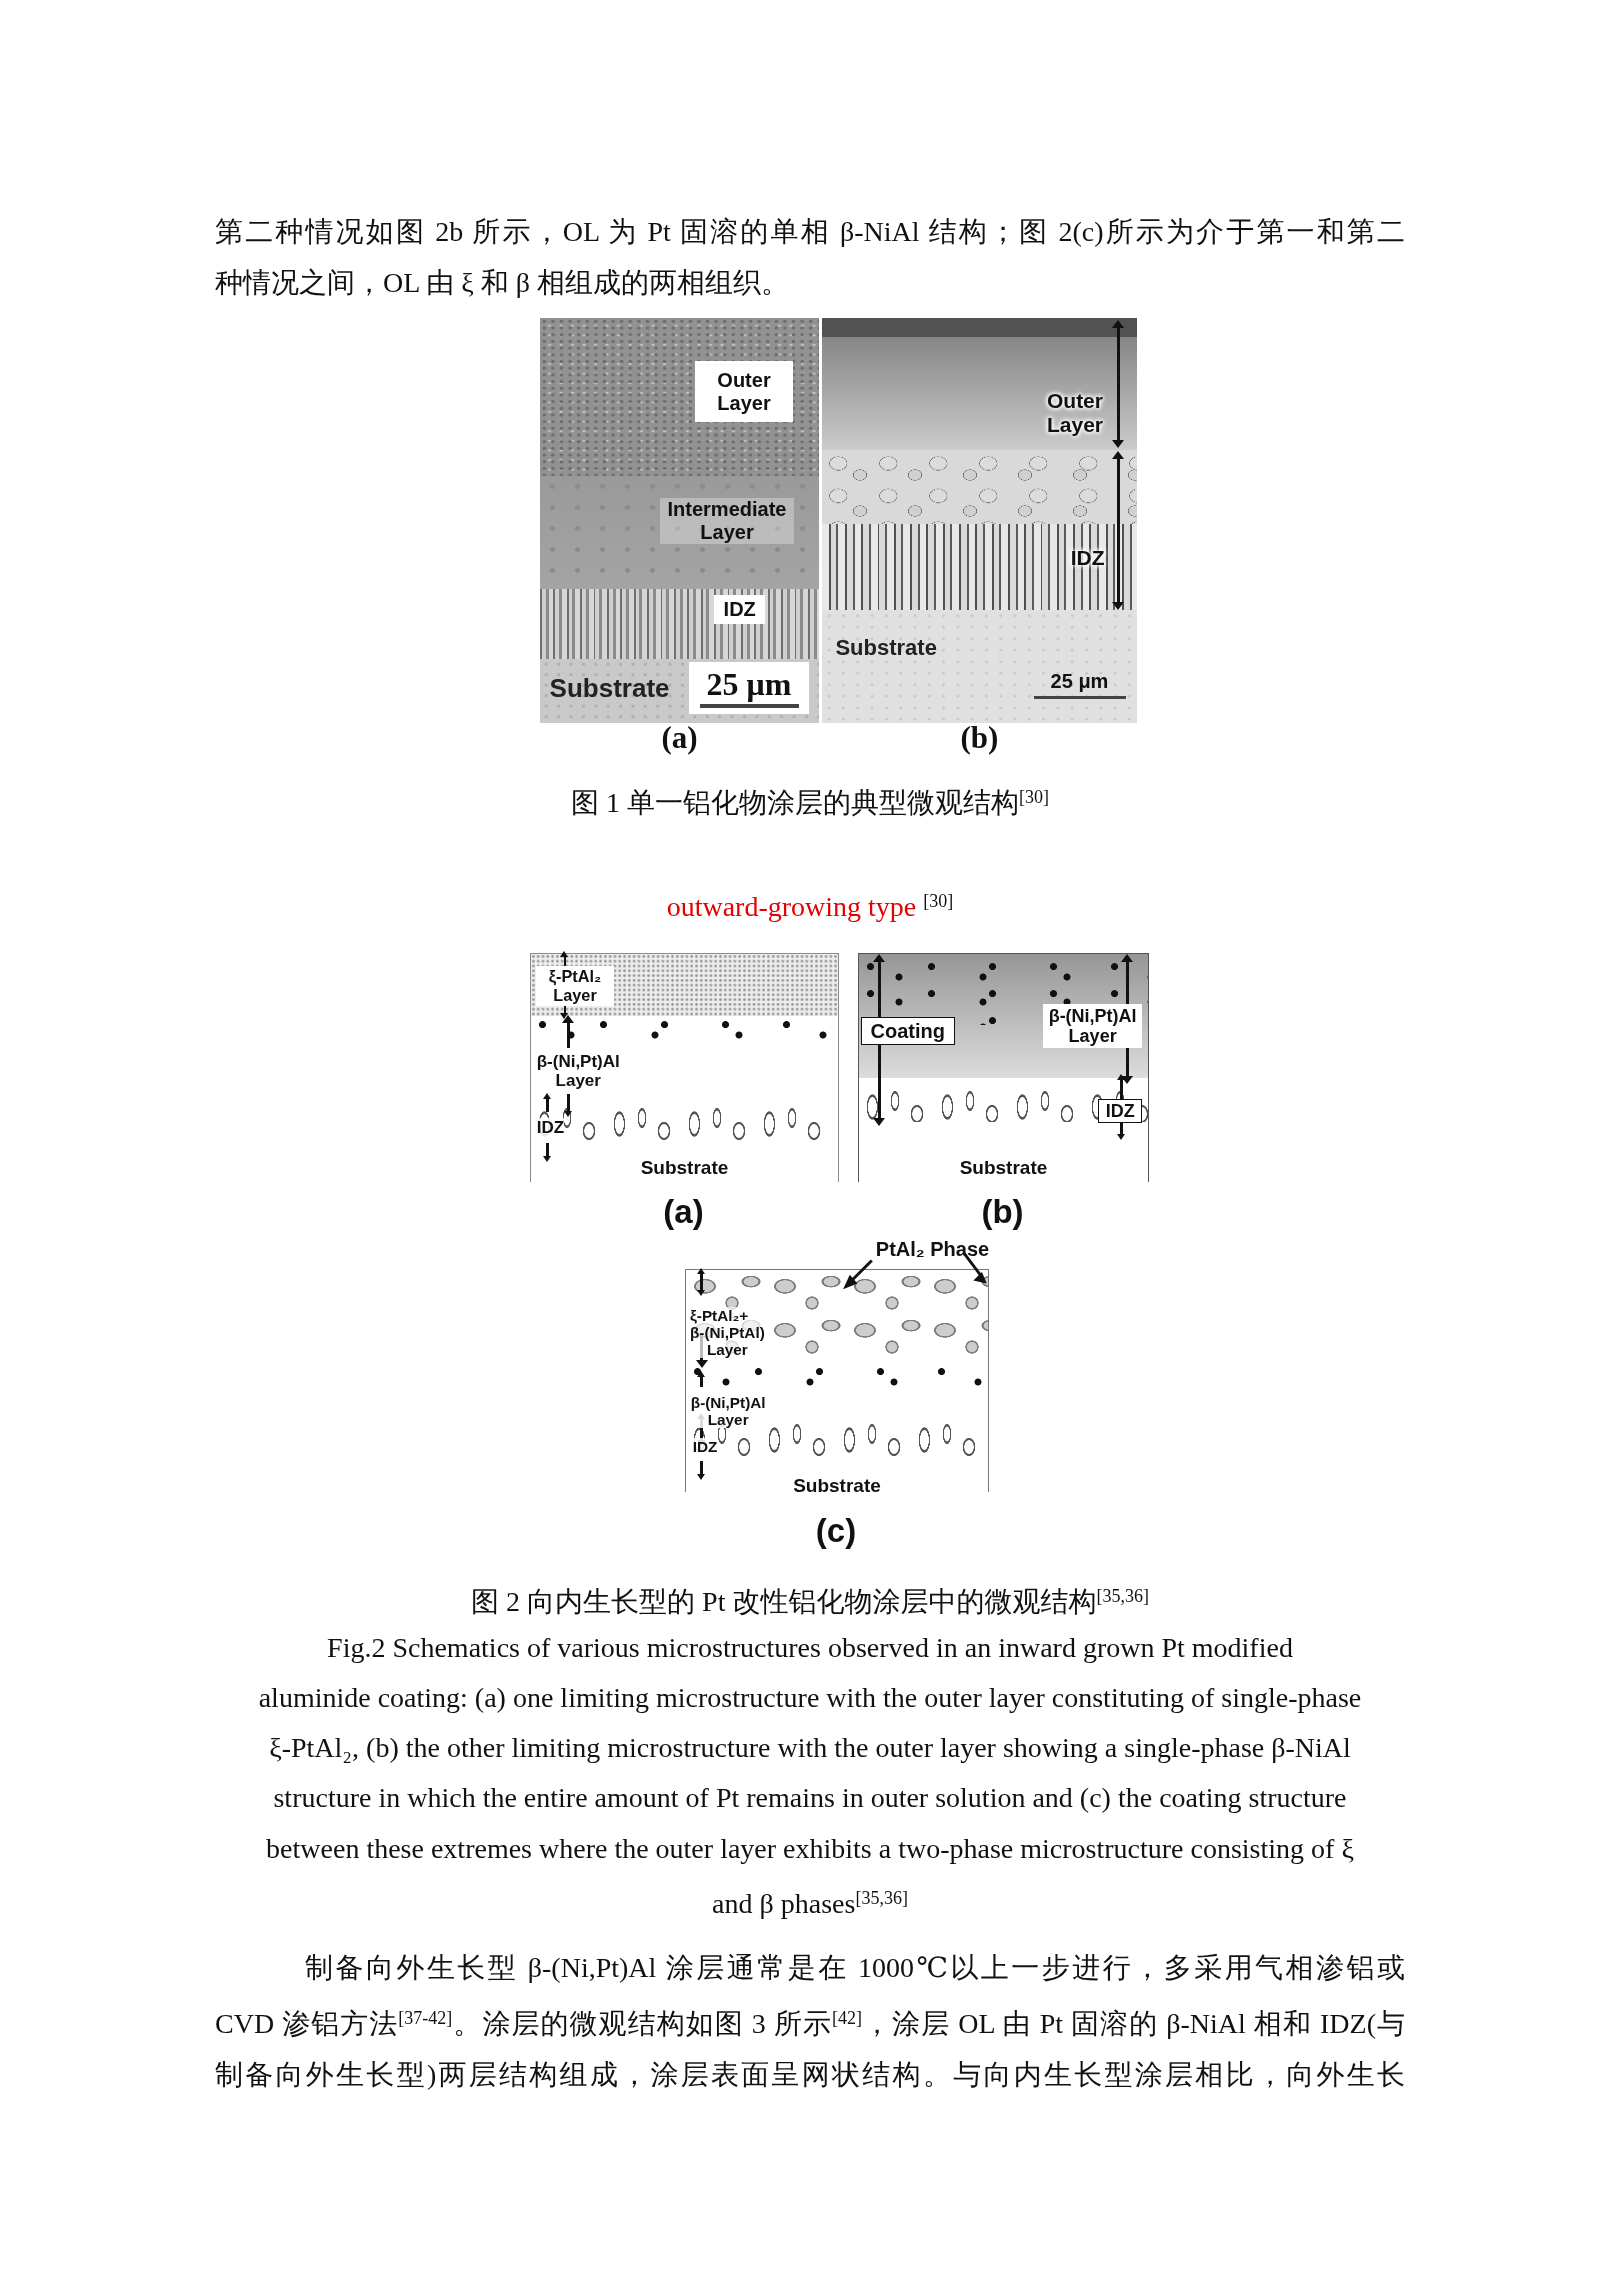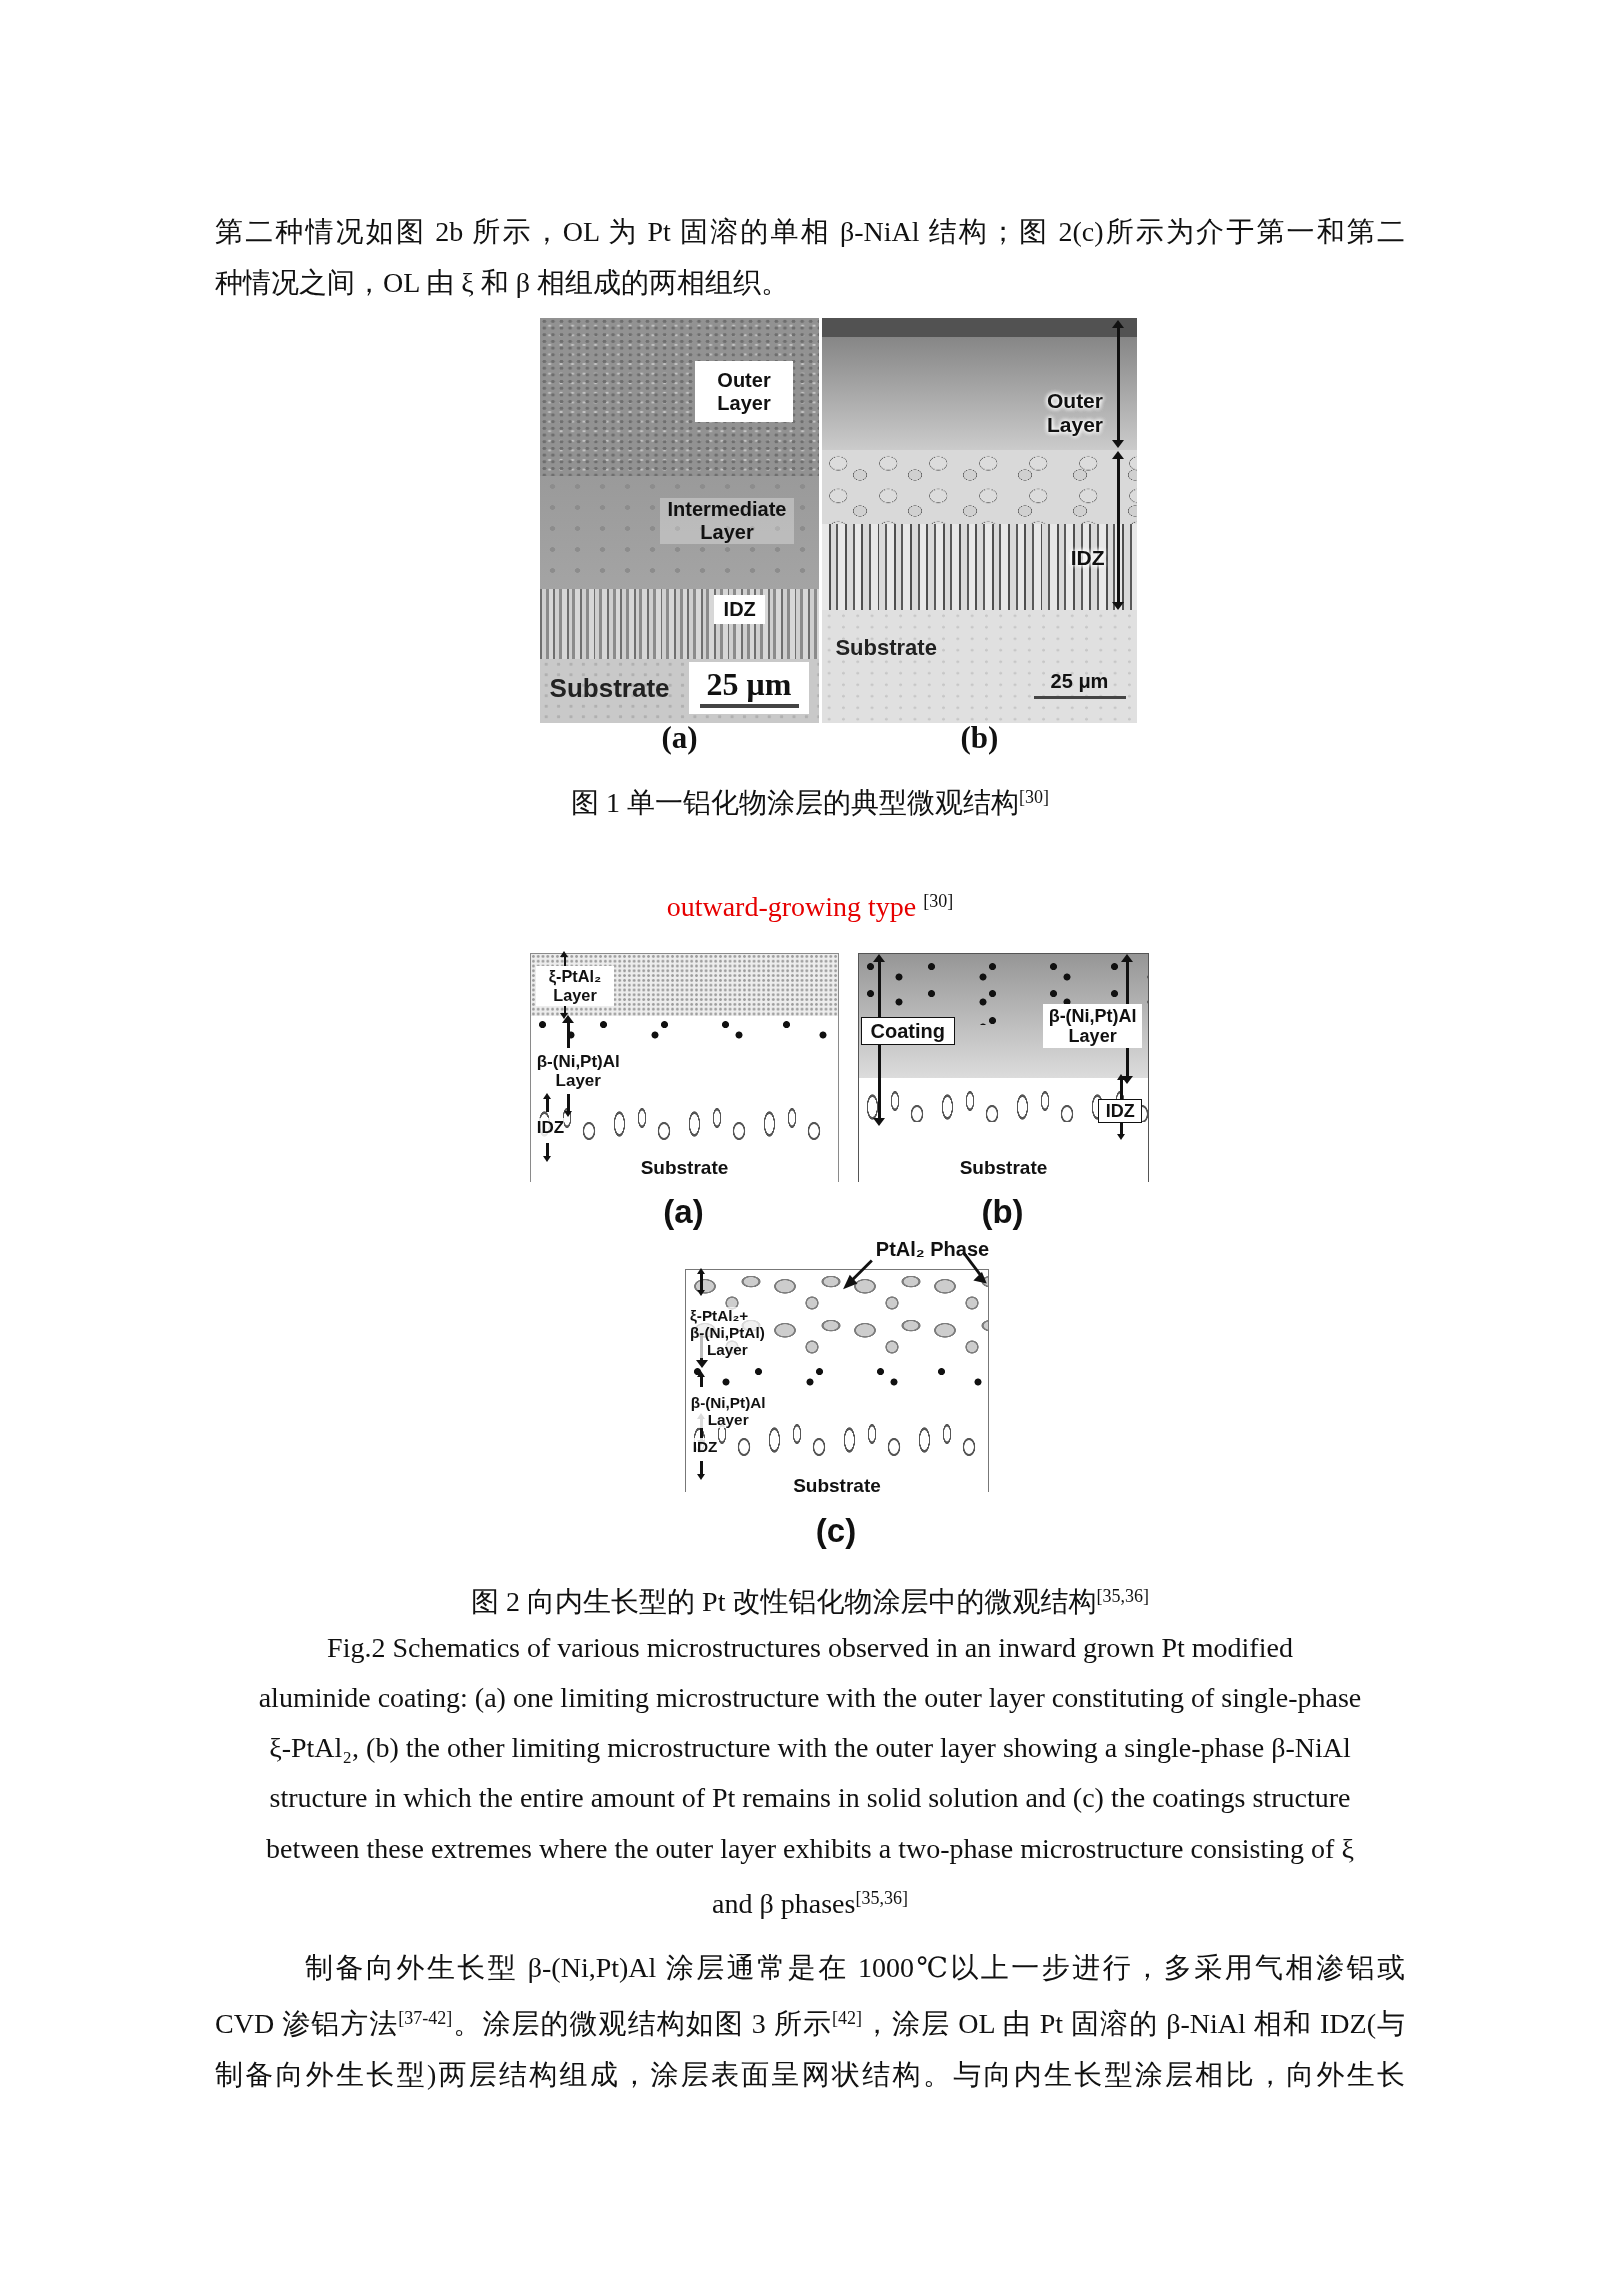--- a/index.html
+++ b/index.html
@@ -175,21 +175,21 @@
     <div class="substr" style="top:205px;">Substrate</div>
   </div>
   <div class="figtag2" style="left:685px;width:302px;top:1512px;">(c)</div>
 
   <div class="cline" style="top:1573px;">
     <span>图 2  向内生长型的 Pt 改性铝化物涂层中的微观结构</span><span class="supsc">[35,36]</span>
   </div>
   <div class="cline" style="top:1625px;">Fig.2 Schematics of various microstructures observed in an inward grown Pt modified</div>
   <div class="cline" style="top:1675px;">aluminide coating: (a) one limiting microstructure with the outer layer constituting of single-phase</div>
   <div class="cline" style="top:1725px;">ξ-PtAl₂, (b) the other limiting microstructure with the outer layer showing a single-phase β-NiAl</div>
-  <div class="cline" style="top:1775px;">structure in which the entire amount of Pt remains in solid solution and (c) the coatings structure</div>
+  <div class="cline" style="top:1775px;">structure in which the entire amount of Pt remains in outer solution and (c) the coating structure</div>
   <div class="cline" style="top:1826px;">between these extremes where the outer layer exhibits a two-phase microstructure consisting of ξ</div>
   <div class="cline" style="top:1875px;">
     <span>and β phases</span><span class="supsc">[35,36]</span>
   </div>
 
   <div class="para" style="top:1942px;">
     <div class="jline" style="text-indent:90px;">制备向外生长型 β-(Ni,Pt)Al 涂层通常是在 1000℃以上一步进行，多采用气相渗铝或</div>
     <div class="jline">
       <span>CVD 渗铝方法</span><span class="supsc">[37-42]</span><span>。涂层的微观结构如图 3 所示</span><span class="supsc">[42]</span><span>，涂层 OL 由 Pt 固溶的 β-NiAl 相和 IDZ(与</span>
     </div>

